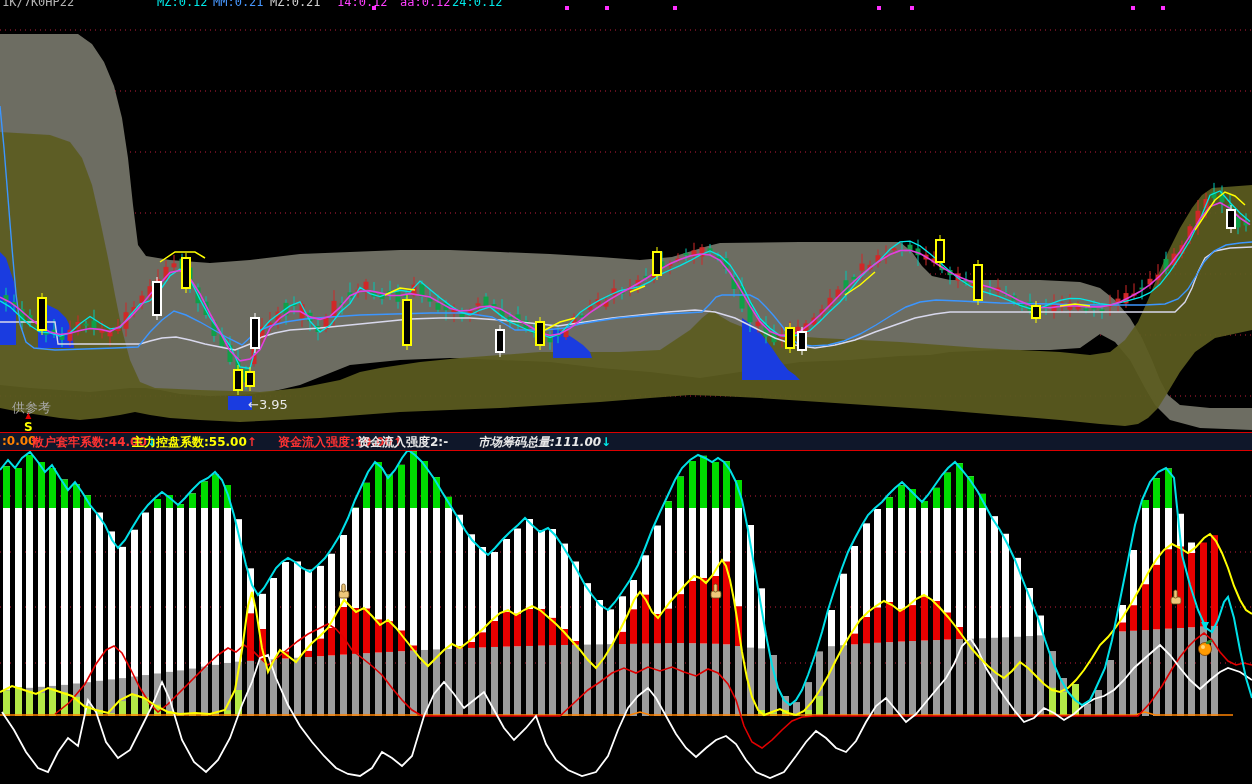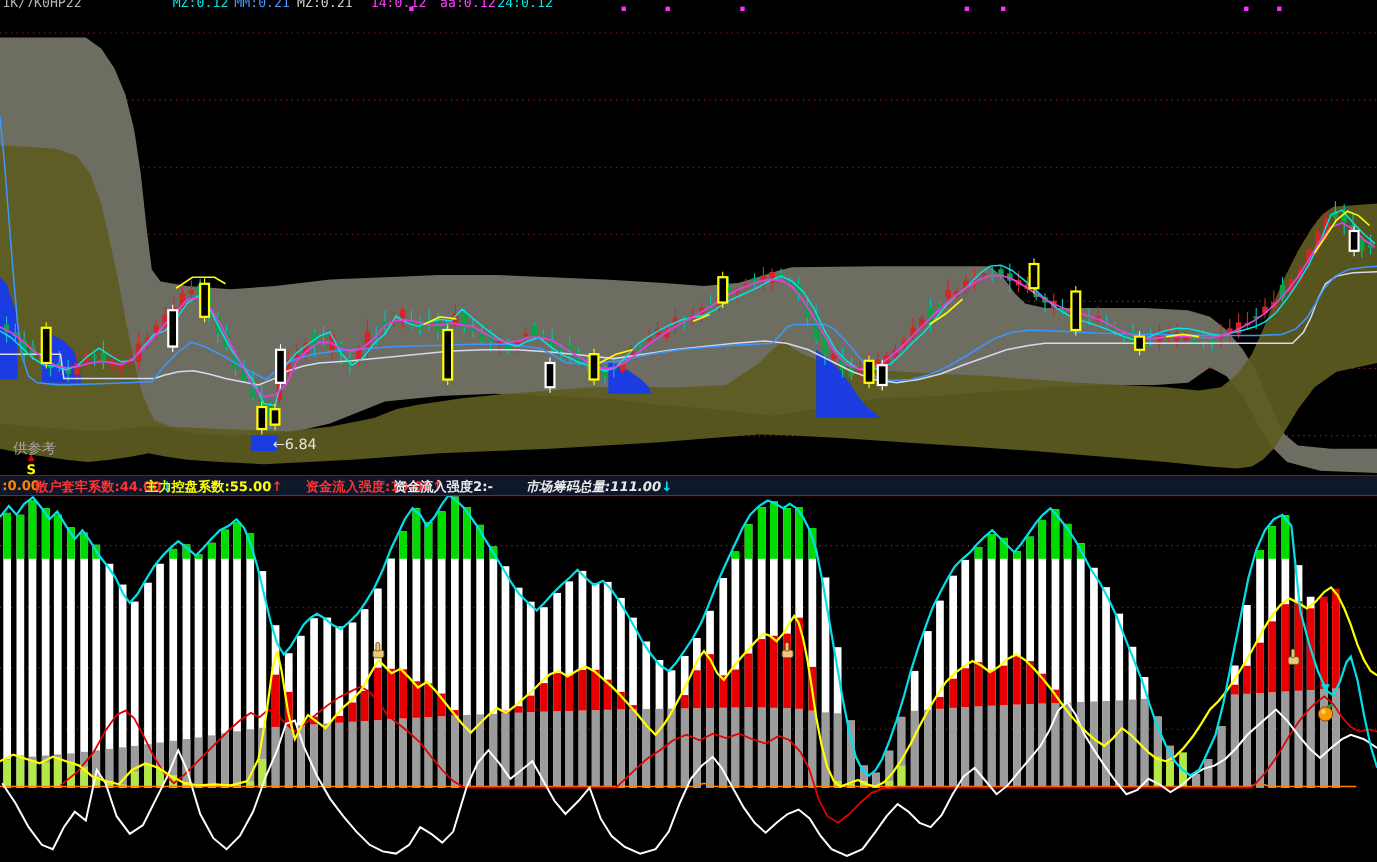--- a/index.html
+++ b/index.html
@@ -771,21 +771,21 @@
       </g>
   </svg>
 
   <div class="note" style="left:0px;top:399px;color:#a8a8a8;">供参考</div>
 
   <div class="smark" style="left:24px;top:411px;">
     <span class="ar" style="color:#e00000;">▲</span>
     <span class="sg" style="color:#ffff00;">S</span>
   </div>
 
-  <div class="note" style="left:236px;top:397px;color:#e8e8e8;">←6.84</div>
+  <div class="note" style="left:236px;top:397px;color:#e8e8e8;">←3.95</div>
 
   <div class="sep" style="top: 432px; background: rgb(220, 0, 0);"></div>
   <div class="infobar">
       <span class="item" style="left: 2px; color: rgb(255, 130, 0);">:0.00</span>
       <span class="item" style="left: 32px; color: rgb(255, 50, 50);">散户套牢系数:44.00<span style="color: rgb(0, 232, 232);">↓</span></span>
       <span class="item" style="left: 132px; color: rgb(255, 255, 0);">主力控盘系数:55.00<span style="color: rgb(255, 50, 50);">↑</span></span>
       <span class="item" style="left: 278px; color: rgb(255, 50, 50);">资金流入强度:19.00<span style="color: rgb(255, 50, 50);">↑</span></span>
       <span class="item" style="left: 358px; color: rgb(232, 232, 232);">资金流入强度2:-</span>
       <span class="item" style="left: 478px; color: rgb(232, 232, 232); font-style: italic;">市场筹码总量:111.00<span style="color: rgb(0, 232, 232);">↓</span></span>
     </div>

